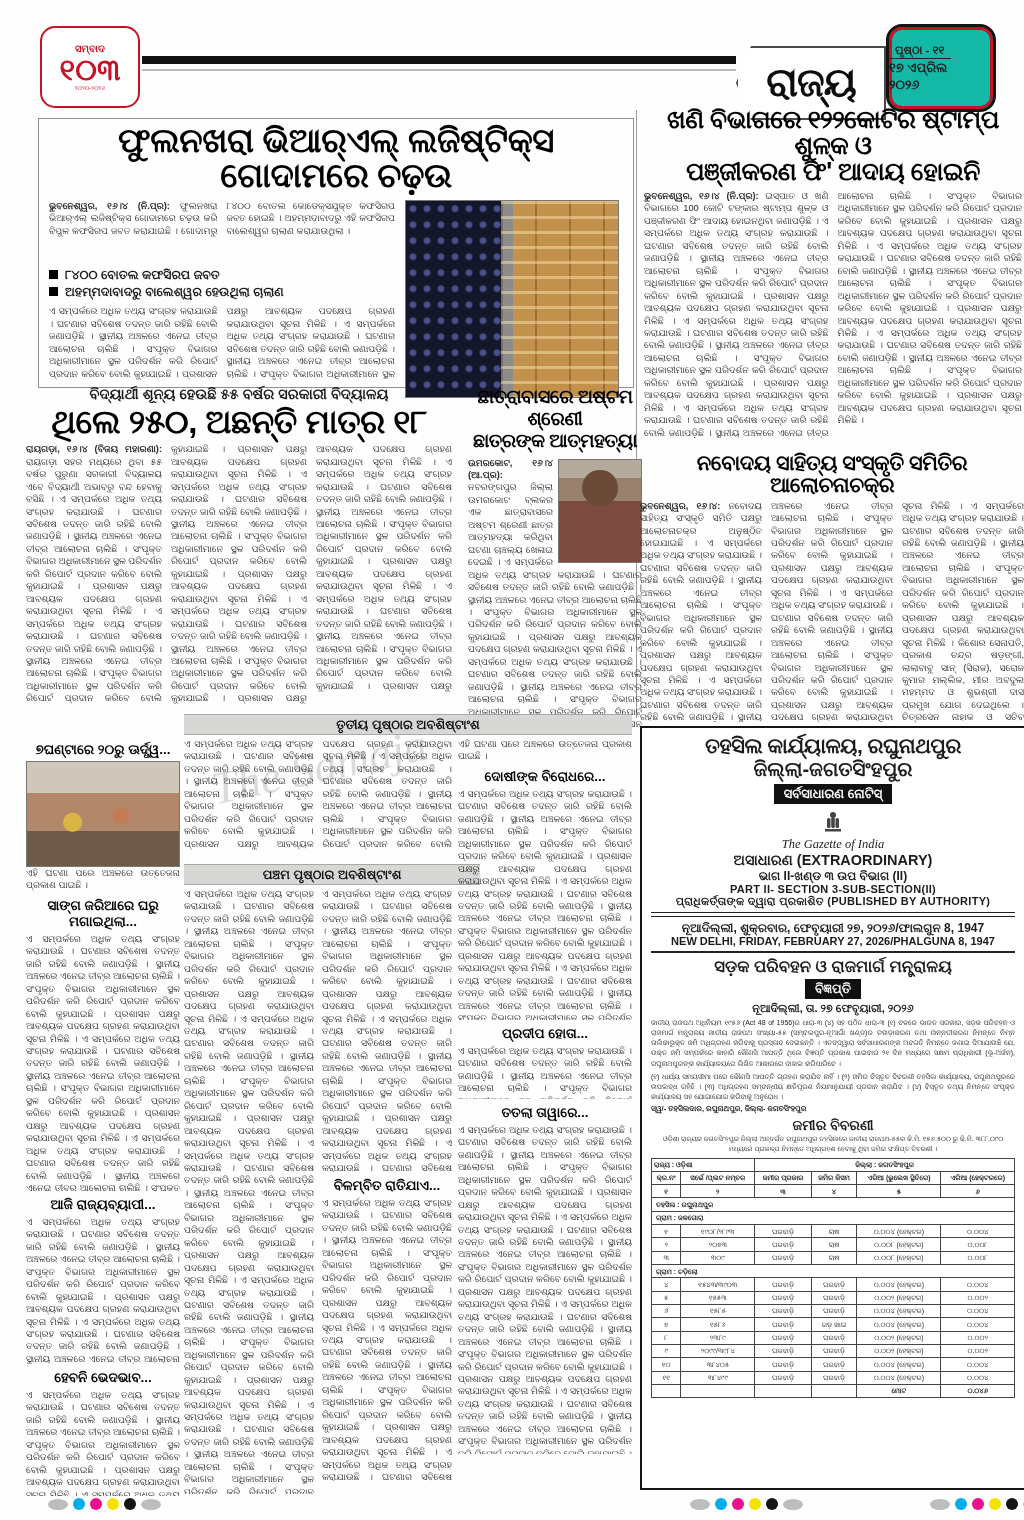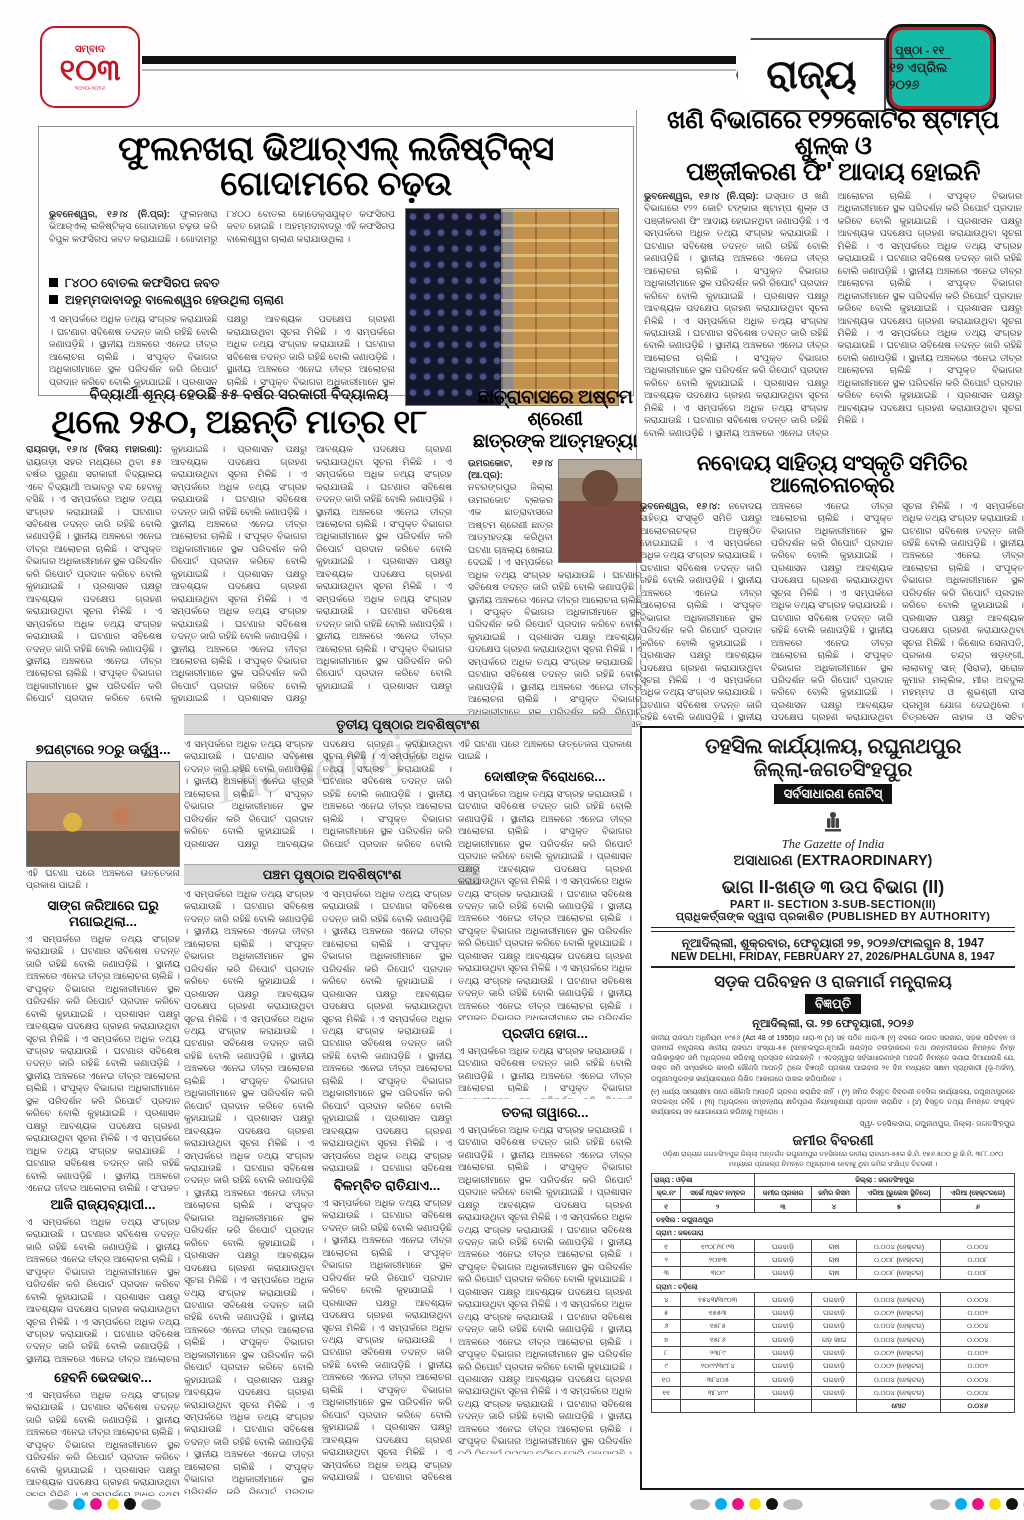--- a/index.html
+++ b/index.html
@@ -43,28 +43,28 @@
   .ph-boy .head{position:absolute;left:28%;top:10%;width:44%;height:36%;border-radius:48%;background:#6b4a38;}
   .ph-prayer{background:linear-gradient(180deg,#cfc8ba 0 30%,#b3886a 30% 66%,#6e5a48 66% 100%);background-image:radial-gradient(circle at 30% 58%,rgba(230,190,60,.8) 0 9px,rgba(0,0,0,0) 10px),radial-gradient(circle at 62% 52%,rgba(200,120,80,.8) 0 8px,rgba(0,0,0,0) 9px),linear-gradient(180deg,#cfc8ba 0 30%,#b3886a 30% 66%,#6e5a48 66% 100%);}
   
   .gazette{border:2.5px solid #141414;background:#fff;padding:6px 9px;}
   .gz-office{font-size:21px;font-weight:bold;letter-spacing:-0.5px;}
   .gz-district{font-size:20px;font-weight:bold;}
   .gz-pill{display:inline-block;background:#111;color:#fff;font-weight:bold;font-size:13px;padding:2px 10px;margin:3px 0;}
   .gz-hindi{font-size:19px;font-weight:bold;font-family:"Liberation Serif","DejaVu Serif",serif;}
   .gz-eng{font-size:12.5px;font-style:italic;font-family:"Liberation Serif","DejaVu Serif",serif;}
   .gz-line1{font-size:14.5px;font-weight:bold;}
-  .gz-line2{font-size:18px;font-weight:bold;margin-top:8px;}
+  .gz-line2{font-size:12px;font-weight:bold;}
   .gz-line3{font-size:11px;font-weight:bold;letter-spacing:.3px;}
   .gz-rule-double{border-top:1.5px solid #222;border-bottom:1.5px solid #222;height:3px;margin:4px 0;}
   .gz-rule{border-top:2.5px solid #222;margin:4px 0;}
   .gz-date{font-size:12px;font-weight:bold;}
   .gz-ministry{font-size:16.5px;font-weight:bold;margin-top:2px;}
   .gz-body{font-size:7px;line-height:1.45;text-align:justify;margin-top:3px;color:#222;}
-  .gz-sig{font-size:7.5px;font-weight:normal;text-align:right;margin-top:2px;}
+  .gz-sig{font-size:7.5px;font-weight:bold;text-align:left;margin-top:2px;}
   .gz-tbl-title{font-size:14px;font-weight:bold;margin-top:3px;}
   .gz-tbl-desc{font-size:6.8px;line-height:1.5;text-align:center;color:#222;}
   table.land{width:100%;border-collapse:collapse;margin-top:3px;font-size:6.9px;}
   table.land th,table.land td{border:1px solid #444;padding:1.5px 2px;text-align:center;line-height:1.35;}
   table.land .band td{text-align:left;font-weight:bold;padding-left:4px;}
   .gz-file{font-size:8px;font-weight:bold;text-align:right;margin-top:4px;line-height:1.4;}
   
   .vrule{background:#9a9a97;width:1px;}
   .watermark{font-family:"Liberation Serif","DejaVu Serif",serif;font-style:italic;font-size:46px;
         color:rgba(130,130,130,.28);transform:rotate(-12deg);white-space:nowrap;pointer-events:none;}
@@ -78,32 +78,32 @@
 
 <div class="page">
 
   <div class="abs logo-box" style="left:40px;top:26px;width:96px;height:78px;">
     <span class="logo-top">ସମ୍ବାଦ</span>
     <span class="logo-num">୧୦୩</span>
     <span class="logo-sub">୨୦୨୦-୨୦୨୬</span>
   </div>
   <div class="abs rule-black" style="left:142px;top:56px;width:594px;height:8px;"></div>
   <div class="abs rule-gray" style="left:142px;top:69px;width:594px;height:2px;"></div>
-  <div class="abs section-banner" style="left:736px;top:38px;width:146px;height:70px;">
+  <div class="abs section-banner" style="left:736px;top:46px;width:146px;height:70px;">
     <span>ରାଜ୍ୟ</span>
   </div>
   <div class="abs date-badge" style="left:886px;top:24px;width:104px;height:82px;">
     <span class="pg">ପୃଷ୍ଠା - ୧୧</span>
     <span class="dt">୧୭ ଏପ୍ରିଲ</span>
     <span class="dt">୨୦୨୬</span>
   </div>
 
   <div class="abs vrule" style="left:636px;top:110px;height:608px;"></div>
 
-  <div class="abs lead-box" style="left:38px;top:126px;width:574px;height:258px;">
+  <div class="abs lead-box" style="left:38px;top:118px;width:574px;height:258px;">
     <div class="headline center" style="font-size:34px;">ଫୁଲନଖରା ଭିଆର୍‌ଏଲ୍ ଲଜିଷ୍ଟିକ୍ସ ଗୋଦାମରେ ଚଢ଼ଉ</div>
     <div style="display:flex;gap:10px;margin-top:6px;">
       <div style="width:346px;">
         <div class="body-text cols-2" style="height:62px;">
           <b class="dateline">ଭୁବନେଶ୍ୱର, ୧୬।୪ (ନି.ପ୍ର):</b>
           <span>ଫୁଲନଖରା ଭିଆର୍‌ଏଲ୍ ଲଜିଷ୍ଟିକ୍ସ ଗୋଦାମରେ ଚଢ଼ଉ କରି ବିପୁଳ କଫସିରପ ଜବତ କରାଯାଇଛି । ଗୋଦାମରୁ ୮୪୦୦ ବୋତଲ କୋଡେକ୍ସଯୁକ୍ତ କଫସିରପ ଜବତ ହୋଇଛି । ଅହମ୍ମଦାବାଦରୁ ଏହି କଫସିରପ ବାଲେଶ୍ୱର ଚାଲାଣ କରାଯାଉଥିଲା ।</span>
         </div>
         <div style="margin:5px 0;">
             <div class="bullet-row">
               <span class="bullet-sq"></span>
@@ -123,21 +123,21 @@
     </div>
   </div>
 
   <div class="abs" style="left:644px;top:106px;width:378px;height:344px;">
     <div class="headline center" style="font-size:25px;">
       <div>ଖଣି ବିଭାଗରେ ୧୨୨କୋଟିର ଷ୍ଟାମ୍ପ ଶୁଳ୍କ ଓ</div>
       <div>ପଞ୍ଜୀକରଣ ଫି' ଆଦାୟ ହୋଇନି</div>
     </div>
     <div class="body-text cols-2" style="height:272px;margin-top:6px;">
       <b class="dateline">ଭୁବନେଶ୍ୱର, ୧୬।୪ (ନି.ପ୍ର):</b>
-      <span>ଇସ୍ପାତ ଓ ଖଣି ବିଭାଗରେ ୧୨୨ କୋଟି ଟଙ୍କାର ଷ୍ଟାମ୍ପ ଶୁଳ୍କ ଓ ପଞ୍ଜୀକରଣ ଫି' ଆଦାୟ ହୋଇନଥିବା ଜଣାପଡ଼ିଛି ।</span>
+      <span>ଇସ୍ପାତ ଓ ଖଣି ବିଭାଗରେ 100 କୋଟି ଟଙ୍କାର ଷ୍ଟାମ୍ପ ଶୁଳ୍କ ଓ ପଞ୍ଜୀକରଣ ଫି' ଆଦାୟ ହୋଇନଥିବା ଜଣାପଡ଼ିଛି ।</span>
       <span>ଏ ସମ୍ପର୍କରେ ଅଧିକ ତଥ୍ୟ ସଂଗ୍ରହ କରାଯାଉଛି । ଘଟଣାର ସବିଶେଷ ତଦନ୍ତ ଜାରି ରହିଛି ବୋଲି ଜଣାପଡ଼ିଛି । ସ୍ଥାନୀୟ ଅଞ୍ଚଳରେ ଏନେଇ ତୀବ୍ର ଆଲୋଚନା ଚାଲିଛି । ସଂପୃକ୍ତ ବିଭାଗର ଅଧିକାରୀମାନେ ସ୍ଥଳ ପରିଦର୍ଶନ କରି ରିପୋର୍ଟ ପ୍ରଦାନ କରିବେ ବୋଲି କୁହାଯାଇଛି । ପ୍ରଶାସନ ପକ୍ଷରୁ ଆବଶ୍ୟକ ପଦକ୍ଷେପ ଗ୍ରହଣ କରାଯାଉଥିବା ସୂଚନା ମିଳିଛି । ଏ ସମ୍ପର୍କରେ ଅଧିକ ତଥ୍ୟ ସଂଗ୍ରହ କରାଯାଉଛି । ଘଟଣାର ସବିଶେଷ ତଦନ୍ତ ଜାରି ରହିଛି ବୋଲି ଜଣାପଡ଼ିଛି । ସ୍ଥାନୀୟ ଅଞ୍ଚଳରେ ଏନେଇ ତୀବ୍ର ଆଲୋଚନା ଚାଲିଛି । ସଂପୃକ୍ତ ବିଭାଗର ଅଧିକାରୀମାନେ ସ୍ଥଳ ପରିଦର୍ଶନ କରି ରିପୋର୍ଟ ପ୍ରଦାନ କରିବେ ବୋଲି କୁହାଯାଇଛି । ପ୍ରଶାସନ ପକ୍ଷରୁ ଆବଶ୍ୟକ ପଦକ୍ଷେପ ଗ୍ରହଣ କରାଯାଉଥିବା ସୂଚନା ମିଳିଛି । ଏ ସମ୍ପର୍କରେ ଅଧିକ ତଥ୍ୟ ସଂଗ୍ରହ କରାଯାଉଛି । ଘଟଣାର ସବିଶେଷ ତଦନ୍ତ ଜାରି ରହିଛି ବୋଲି ଜଣାପଡ଼ିଛି । ସ୍ଥାନୀୟ ଅଞ୍ଚଳରେ ଏନେଇ ତୀବ୍ର ଆଲୋଚନା ଚାଲିଛି । ସଂପୃକ୍ତ ବିଭାଗର ଅଧିକାରୀମାନେ ସ୍ଥଳ ପରିଦର୍ଶନ କରି ରିପୋର୍ଟ ପ୍ରଦାନ କରିବେ ବୋଲି କୁହାଯାଇଛି । ପ୍ରଶାସନ ପକ୍ଷରୁ ଆବଶ୍ୟକ ପଦକ୍ଷେପ ଗ୍ରହଣ କରାଯାଉଥିବା ସୂଚନା ମିଳିଛି । ଏ ସମ୍ପର୍କରେ ଅଧିକ ତଥ୍ୟ ସଂଗ୍ରହ କରାଯାଉଛି । ଘଟଣାର ସବିଶେଷ ତଦନ୍ତ ଜାରି ରହିଛି ବୋଲି ଜଣାପଡ଼ିଛି । ସ୍ଥାନୀୟ ଅଞ୍ଚଳରେ ଏନେଇ ତୀବ୍ର ଆଲୋଚନା ଚାଲିଛି । ସଂପୃକ୍ତ ବିଭାଗର ଅଧିକାରୀମାନେ ସ୍ଥଳ ପରିଦର୍ଶନ କରି ରିପୋର୍ଟ ପ୍ରଦାନ କରିବେ ବୋଲି କୁହାଯାଇଛି । ପ୍ରଶାସନ ପକ୍ଷରୁ ଆବଶ୍ୟକ ପଦକ୍ଷେପ ଗ୍ରହଣ କରାଯାଉଥିବା ସୂଚନା ମିଳିଛି । ଏ ସମ୍ପର୍କରେ ଅଧିକ ତଥ୍ୟ ସଂଗ୍ରହ କରାଯାଉଛି । ଘଟଣାର ସବିଶେଷ ତଦନ୍ତ ଜାରି ରହିଛି ବୋଲି ଜଣାପଡ଼ିଛି । ସ୍ଥାନୀୟ ଅଞ୍ଚଳରେ ଏନେଇ ତୀବ୍ର ଆଲୋଚନା ଚାଲିଛି । ସଂପୃକ୍ତ ବିଭାଗର ଅଧିକାରୀମାନେ ସ୍ଥଳ ପରିଦର୍ଶନ କରି ରିପୋର୍ଟ ପ୍ରଦାନ କରିବେ ବୋଲି କୁହାଯାଇଛି । ପ୍ରଶାସନ ପକ୍ଷରୁ ଆବଶ୍ୟକ ପଦକ୍ଷେପ ଗ୍ରହଣ କରାଯାଉଥିବା ସୂଚନା ମିଳିଛି ।</span>
     </div>
   </div>
 
   <div class="abs" style="left:26px;top:386px;width:426px;height:326px;">
     <div class="kicker center">ବିଦ୍ୟାର୍ଥୀ ଶୂନ୍ୟ ହେଉଛି ୫୫ ବର୍ଷର ସରକାରୀ ବିଦ୍ୟାଳୟ</div>
     <div class="headline center" style="font-size:33px;margin:2px 0 4px 0;">ଥିଲେ ୨୫୦, ଅଛନ୍ତି ମାତ୍ର ୧୮</div>
     <div style="position:relative;height:262px;overflow:hidden;">
       <div class="body-text cols-3" style="height:262px;">
         <b class="dateline">ରାୟଗଡ଼ା, ୧୬।୪ (ବିଜୟ ମହାରଣା):</b>

